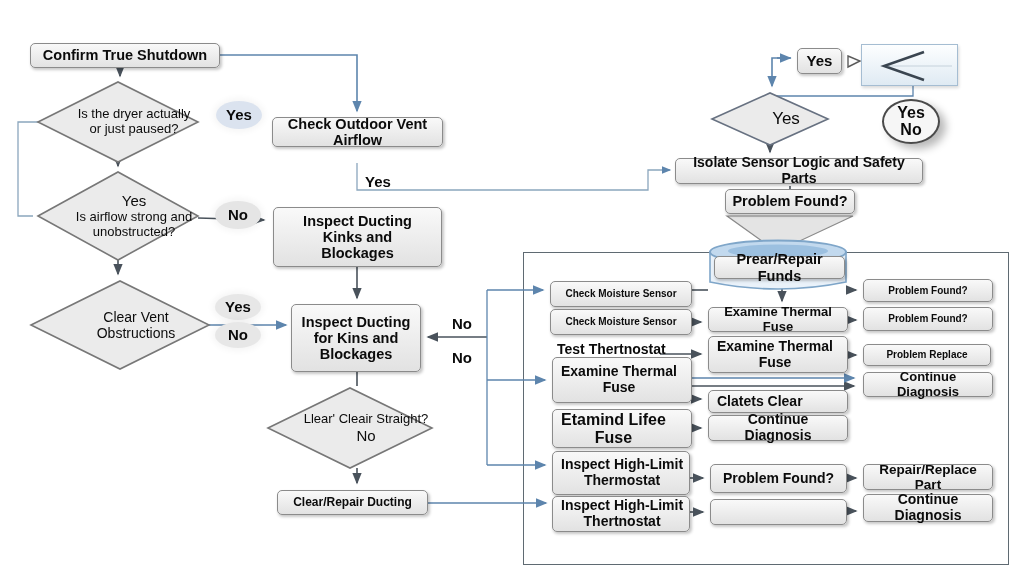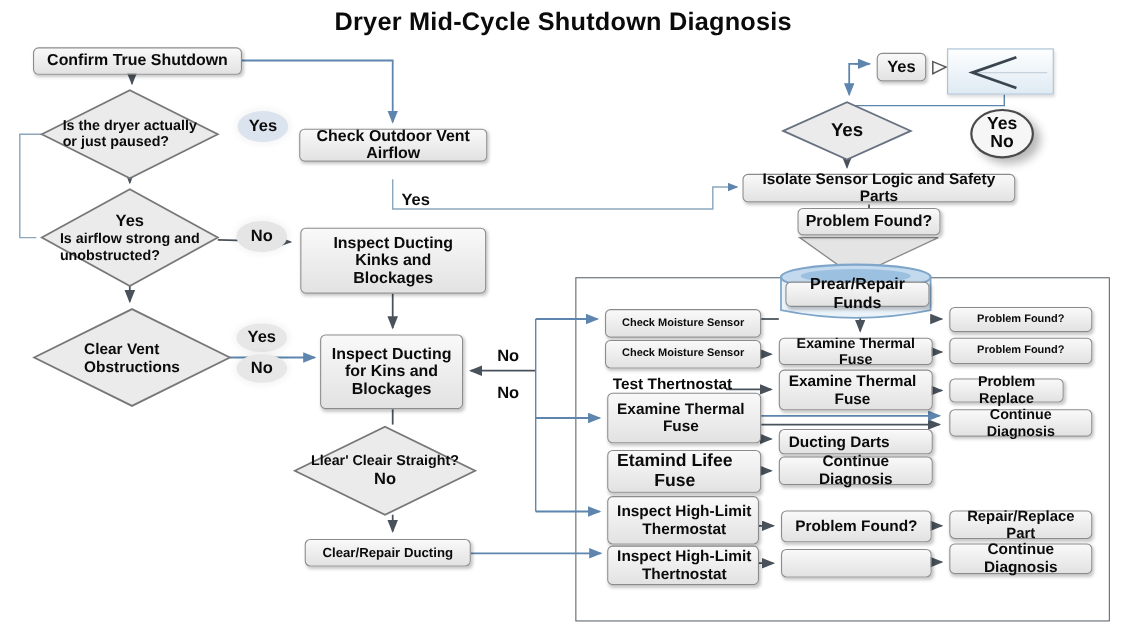--- a/index.html
+++ b/index.html
@@ -9,36 +9,35 @@
   .title{position:absolute;left:0;right:0;top:6px;text-align:center;font-size:23px;font-weight:bold;letter-spacing:.2px;z-index:3}
   #panel-frame{position:absolute;left:523px;top:252px;width:486px;height:313px;border:1.6px solid #5f6a72;background:#fff;z-index:0}
   #wires{position:absolute;left:0;top:0;width:1024px;height:576px;z-index:1;pointer-events:none}
   .node{position:absolute;z-index:2;display:flex;align-items:center;justify-content:center;text-align:center;
         font-weight:bold;font-size:10px;line-height:1.12;white-space:pre-line;
         background:linear-gradient(180deg,#f9f9f9,#e2e2e2);border:1.6px solid #8b8b8b;border-radius:5px;
         box-shadow:1.5px 2px 3px rgba(0,0,0,.22);padding:2px 4px}
   .node.left{justify-content:flex-start;text-align:center;padding-left:8px}
   .diamond{position:absolute;z-index:2}
   .diamond svg{position:absolute;left:0;top:0;overflow:visible}
-  .dtext{position:absolute;left:0;top:0;width:100%;height:100%;display:flex;flex-direction:column;align-items:center;justify-content:center;
-         text-align:left;font-weight:bold;font-size:13px;line-height:1.15;white-space:pre-line;z-index:2}
+  .dtext{position:absolute;left:16px;top:0;width:100%;height:100%;display:flex;flex-direction:column;align-items:center;justify-content:center;
+         text-align:center;font-weight:normal;font-size:13px;line-height:1.15;white-space:pre-line;z-index:2}
   .oval{position:absolute;z-index:2;display:flex;align-items:center;justify-content:center;font-weight:bold;
         font-size:15px;line-height:1.02;border-radius:50%;text-align:center;white-space:pre-line}
   .soft{box-shadow:0 0 6px 3px rgba(0,0,0,0.04)}
   .lbl{position:absolute;z-index:2;font-weight:bold;font-size:15px;white-space:pre-line}
   .chevbox{position:absolute;z-index:2;background:linear-gradient(180deg,#fdfeff,#dfeaf3);border:1.5px solid #a5bdd2;
            box-shadow:1px 2px 3px rgba(0,0,0,.15)}
   #yes-no-oval{background:#f6f6f6;border:2.5px solid #4a4a4a;box-shadow:6px 5px 9px rgba(0,0,0,.28);font-size:16px}
 </style>
 </head>
 <body>
 
 <div id="stage">
 
-  <div class="title">Dryer Mid-Cycle Shutdown Diagnosis</div>
 
   <div id="panel-frame"></div>
 
   <svg id="wires" viewBox="0 0 1024 576">
     <defs>
       <marker id="ad" markerWidth="9" markerHeight="8" refX="6.5" refY="3" orient="auto">
         <path d="M0,0 L7.5,3 L0,6 Z" fill="#49525b"></path>
       </marker>
       <marker id="ab" markerWidth="9" markerHeight="8" refX="6.5" refY="3" orient="auto">
         <path d="M0,0 L7.5,3 L0,6 Z" fill="#5d85ad"></path>
@@ -190,25 +189,25 @@
   <div class="node left" style="left:552px;top:409px;width:140px;height:39px;font-size:16px">Etamind Lifee
 Fuse</div>
   <div class="node left" style="left:552px;top:451px;width:138px;height:44px;font-size:14px">Inspect High-Limit
 Thermostat</div>
   <div class="node left" style="left:552px;top:496px;width:138px;height:36px;font-size:14px">Inspect High-Limit
 Thertnostat</div>
 
   <div class="node" style="left:708px;top:307px;width:140px;height:25px;font-size:13px">Examine Thermal Fuse</div>
   <div class="node left" style="left:708px;top:336px;width:140px;height:37px;font-size:14px">Examine Thermal
 Fuse</div>
-  <div class="node left" style="left:708px;top:390px;width:140px;height:23px;font-size:14px">Ducting Darts</div>
+  <div class="node left" style="left:708px;top:390px;width:140px;height:23px;font-size:14px">Clatets Clear</div>
   <div class="node" style="left:708px;top:415px;width:140px;height:26px;font-size:14px">Continue Diagnosis</div>
   <div class="node" style="left:710px;top:464px;width:137px;height:29px;font-size:14px">Problem Found?</div>
   <div class="node" style="left:710px;top:499px;width:137px;height:26px"></div>
 
   <div class="node" style="left:863px;top:279px;width:130px;height:23px">Problem Found?</div>
   <div class="node" style="left:863px;top:307px;width:130px;height:24px">Problem Found?</div>
-  <div class="node" style="left:863px;top:344px;width:104px;height:22px;font-size:13px">Problem Replace</div>
+  <div class="node" style="left:863px;top:344px;width:128px;height:22px;font-size:10px">Problem Replace</div>
   <div class="node" style="left:863px;top:372px;width:130px;height:25px;font-size:13px">Continue Diagnosis</div>
   <div class="node" style="left:863px;top:464px;width:130px;height:26px;font-size:13.5px">Repair/Replace Part</div>
   <div class="node" style="left:863px;top:494px;width:130px;height:28px;font-size:14px">Continue Diagnosis</div>
 
 </div>
 
 </body></html>

